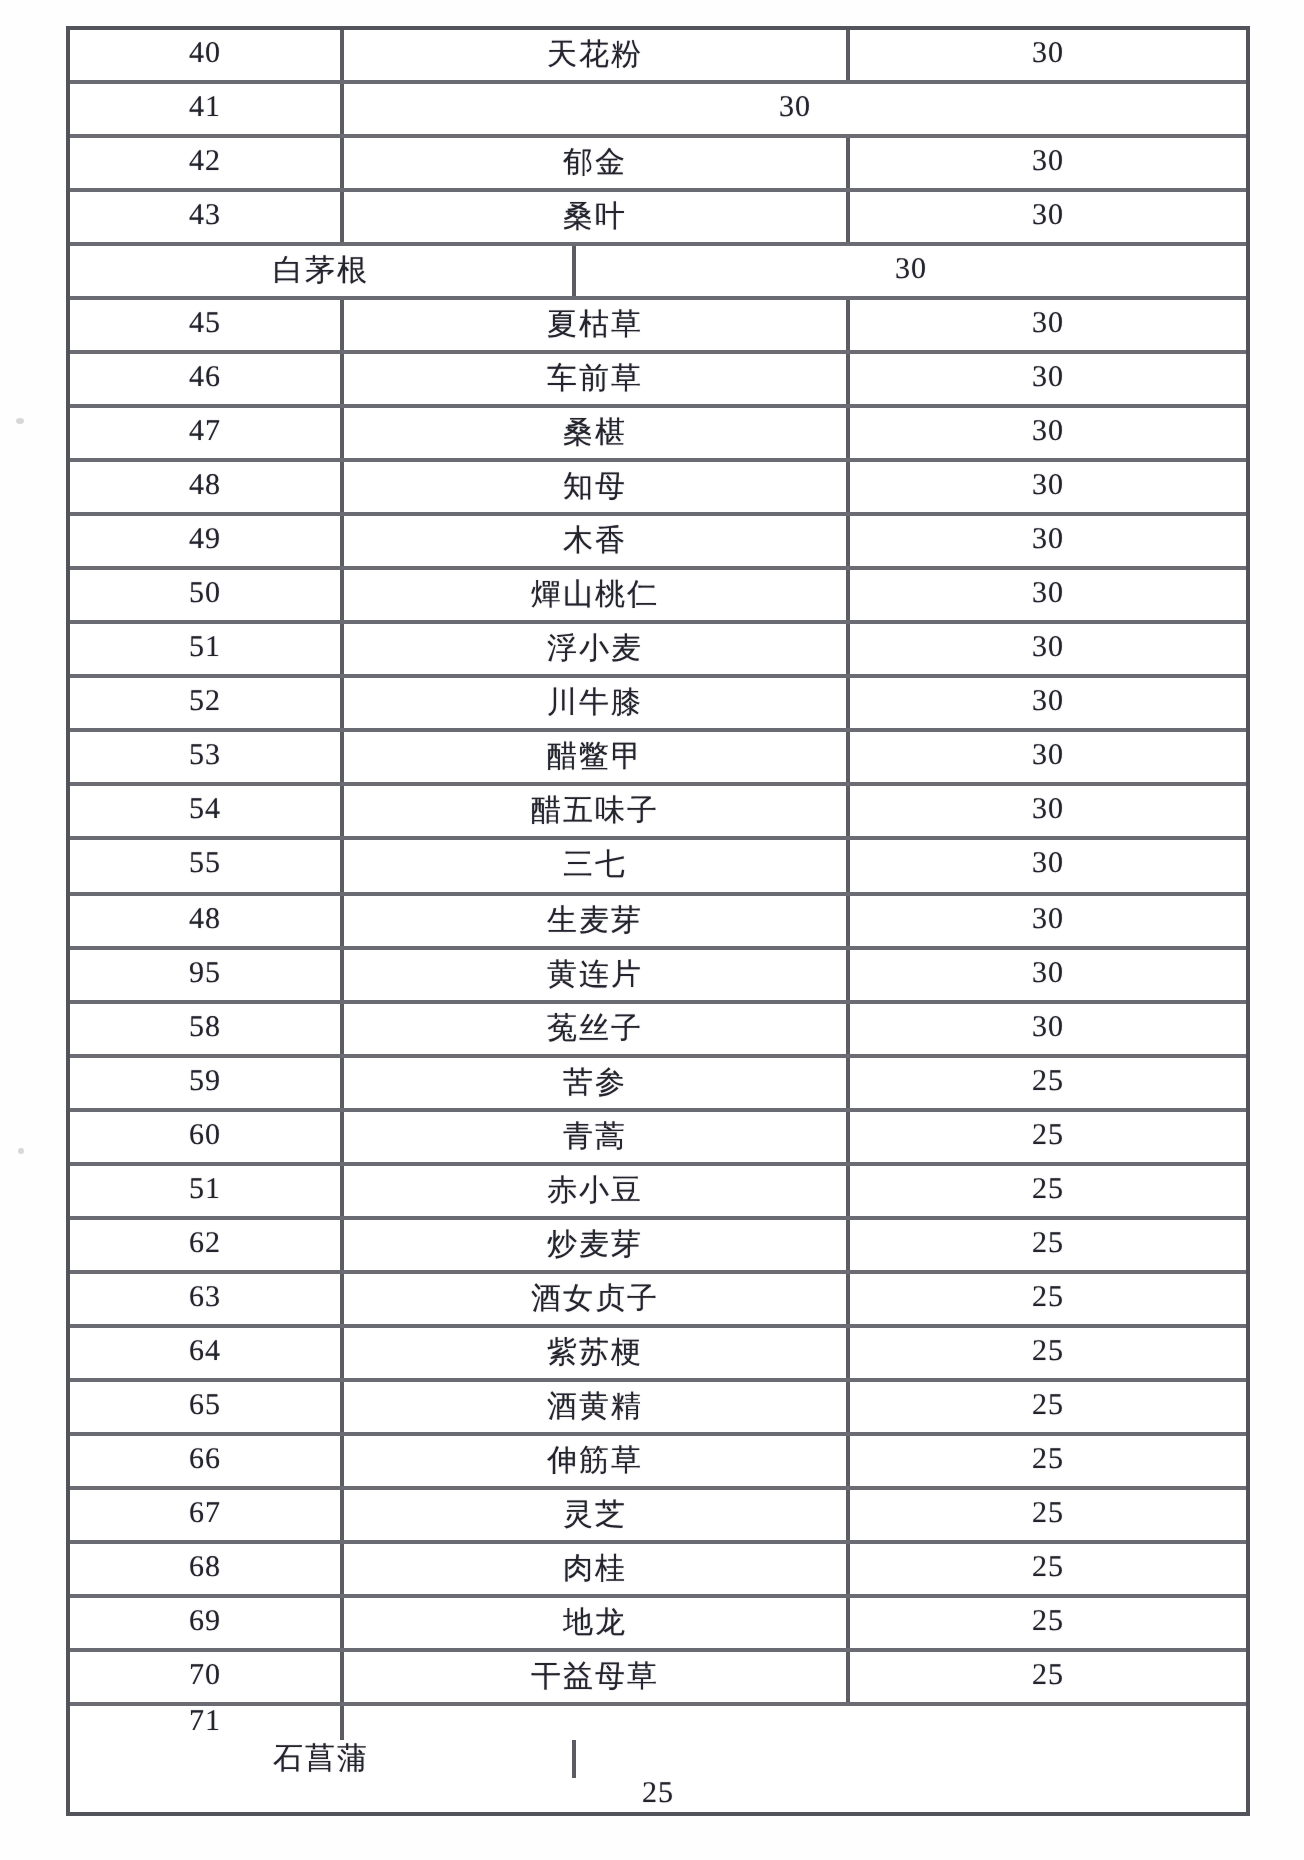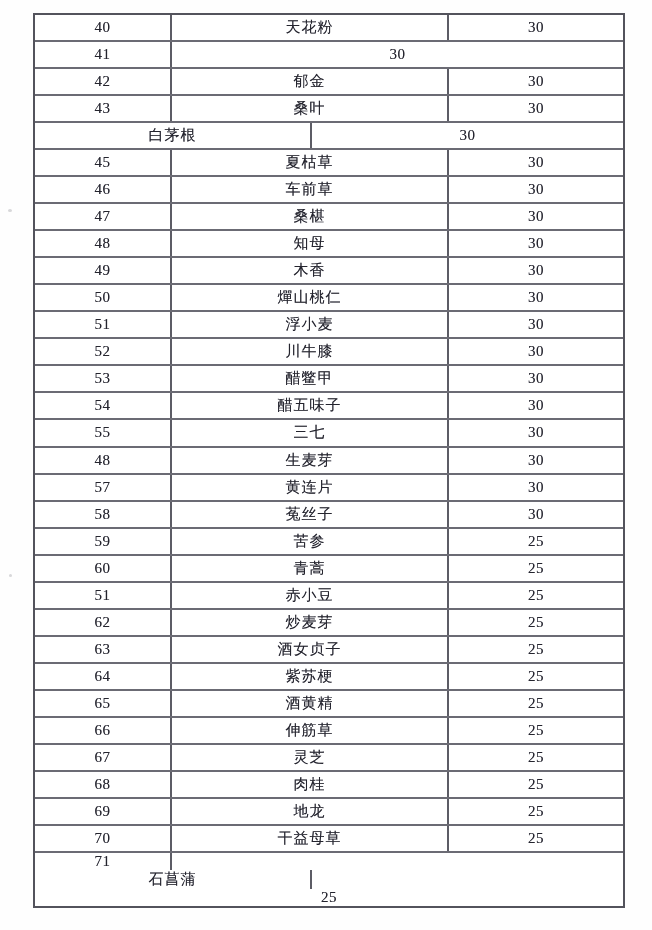--- a/index.html
+++ b/index.html
@@ -51,21 +51,21 @@
     color: #24242e;
     letter-spacing: 1px;
     text-shadow: 0 0 0.6px rgba(40,40,55,0.45);
   }
   .cell.no {
     width: 137px;
     border-right: 2px solid #5c5c65;
     letter-spacing: 0.5px;
   }
   .cell.name {
-    width: 277px;
+    width: 253px;
     border-right: 2px solid #5c5c65;
   }
   .cell.value {
     flex: 1 1 auto;
     letter-spacing: 0.5px;
   }
   .speck {
     position: absolute;
     border-radius: 50%;
     background: #b8b8bc;
@@ -158,21 +158,21 @@
         <div class="cell no">55</div>
         <div class="cell name">三七</div>
         <div class="cell value">30</div>
       </div>
       <div class="row">
         <div class="cell no">48</div>
         <div class="cell name">生麦芽</div>
         <div class="cell value">30</div>
       </div>
       <div class="row">
-        <div class="cell no">57</div>
+        <div class="cell no">95</div>
         <div class="cell name">黄连片</div>
         <div class="cell value">30</div>
       </div>
       <div class="row">
         <div class="cell no">58</div>
         <div class="cell name">菟丝子</div>
         <div class="cell value">30</div>
       </div>
       <div class="row">
         <div class="cell no">59</div>

